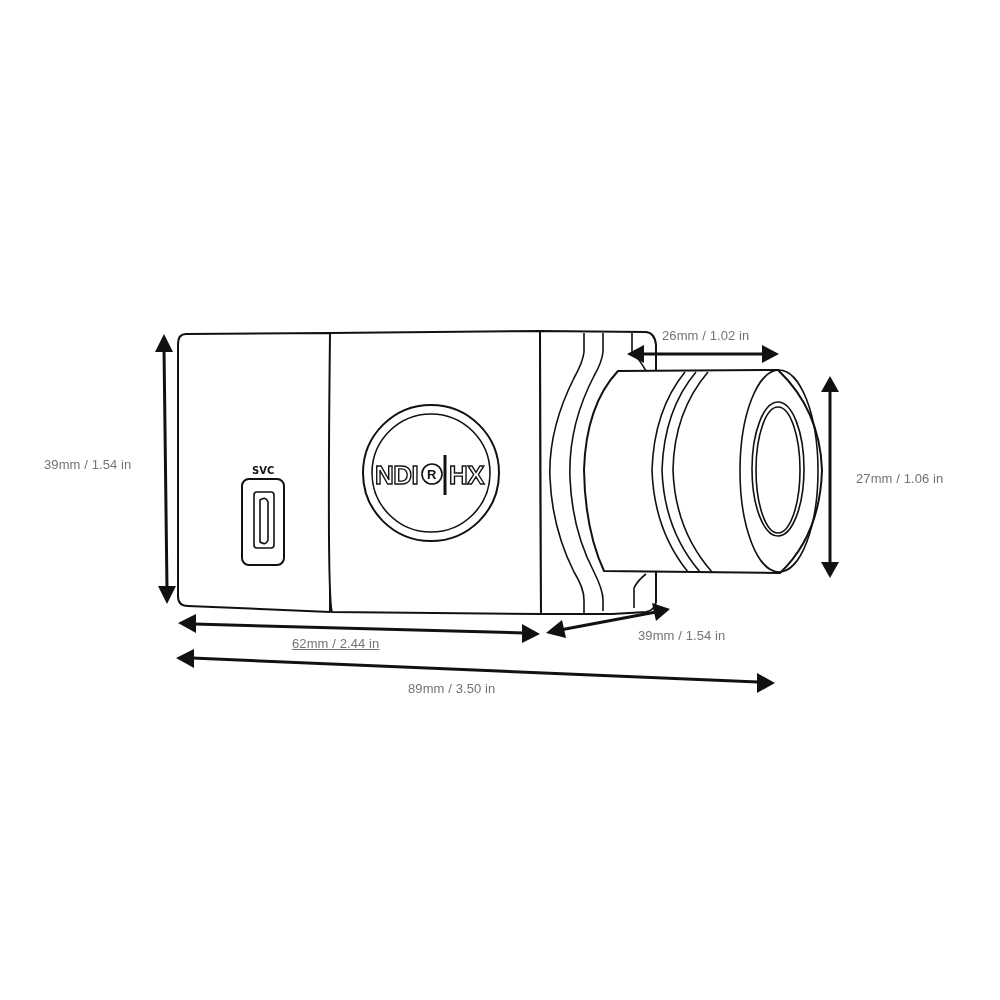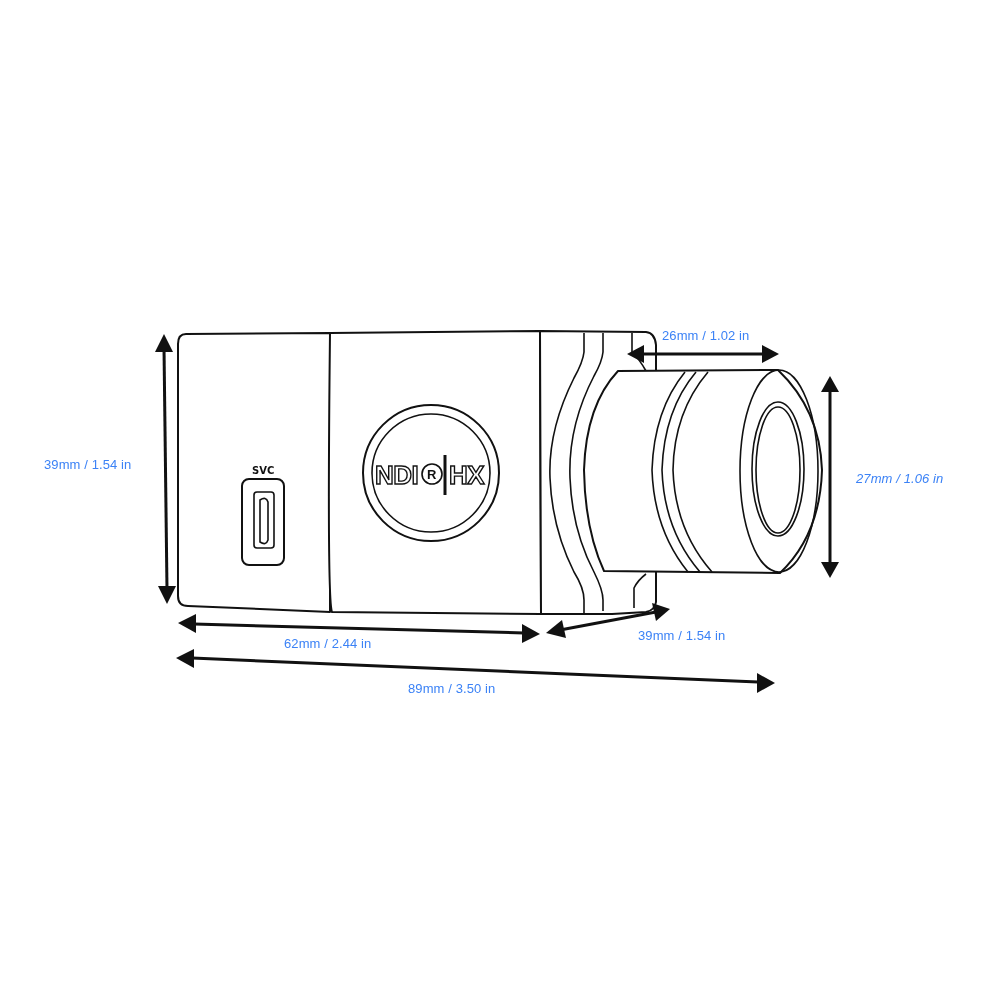--- a/index.html
+++ b/index.html
@@ -6,21 +6,21 @@
     body { width: 1000px; height: 1000px; position: relative; overflow: hidden; }
     .canvas { position: absolute; left: 0; top: 0; width: 1000px; height: 1000px; }
     svg { position: absolute; left: 0; top: 0; }
     .ln { fill: none; stroke: #111; stroke-width: 2; stroke-linejoin: round; stroke-linecap: round; }
     .ln-thin { fill: none; stroke: #111; stroke-width: 1.6; stroke-linejoin: round; }
     .body-fill { fill: #ffffff; stroke: #111; stroke-width: 2; stroke-linejoin: round; }
     .dim { stroke: #111; stroke-width: 3; fill: none; }
     .head { fill: #111; stroke: none; }
     .lbl {
       position: absolute; font-family: "Liberation Sans", "DejaVu Sans", sans-serif;
-      font-size: 13px; color: #3b82f6; white-space: nowrap; letter-spacing: 0.1px;
+      font-size: 13px; color: #737373; white-space: nowrap; letter-spacing: 0.1px;
     }
     .logo-text {
       font-family: "Liberation Sans", "DejaVu Sans", sans-serif; font-weight: bold;
       font-size: 26px; fill: #fff; stroke: #111; stroke-width: 1.4; letter-spacing: -0.5px;
     }
     .svc-text {
       font-family: "DejaVu Sans", "Liberation Sans", sans-serif; font-weight: bold;
       font-size: 10px; fill: #111;
     }
   </style>
@@ -105,18 +105,18 @@
     </g>
 
     <g>
       <line class="dim" x1="830" y1="390" x2="830" y2="562"></line>
       <polygon class="head" points="830,376 821,392 839,392"></polygon>
       <polygon class="head" points="830,578 821,562 839,562"></polygon>
     </g>
   </svg>
 
   <span class="lbl" style="left:44px; top:457px;">39mm / 1.54 in</span>
-  <span class="lbl" style="left:284px; top:636px;">62mm / 2.44 in</span>
+  <span class="lbl" style="left:292px; top:636px;text-decoration:underline;">62mm / 2.44 in</span>
   <span class="lbl" style="left:638px; top:628px;">39mm / 1.54 in</span>
   <span class="lbl" style="left:408px; top:681px;">89mm / 3.50 in</span>
   <span class="lbl" style="left:662px; top:328px;">26mm / 1.02 in</span>
-  <span class="lbl" style="left:856px; top:471px;font-style:italic;">27mm / 1.06 in</span>
+  <span class="lbl" style="left:856px; top:471px;">27mm / 1.06 in</span>
 </div>
 
 </body></html>

